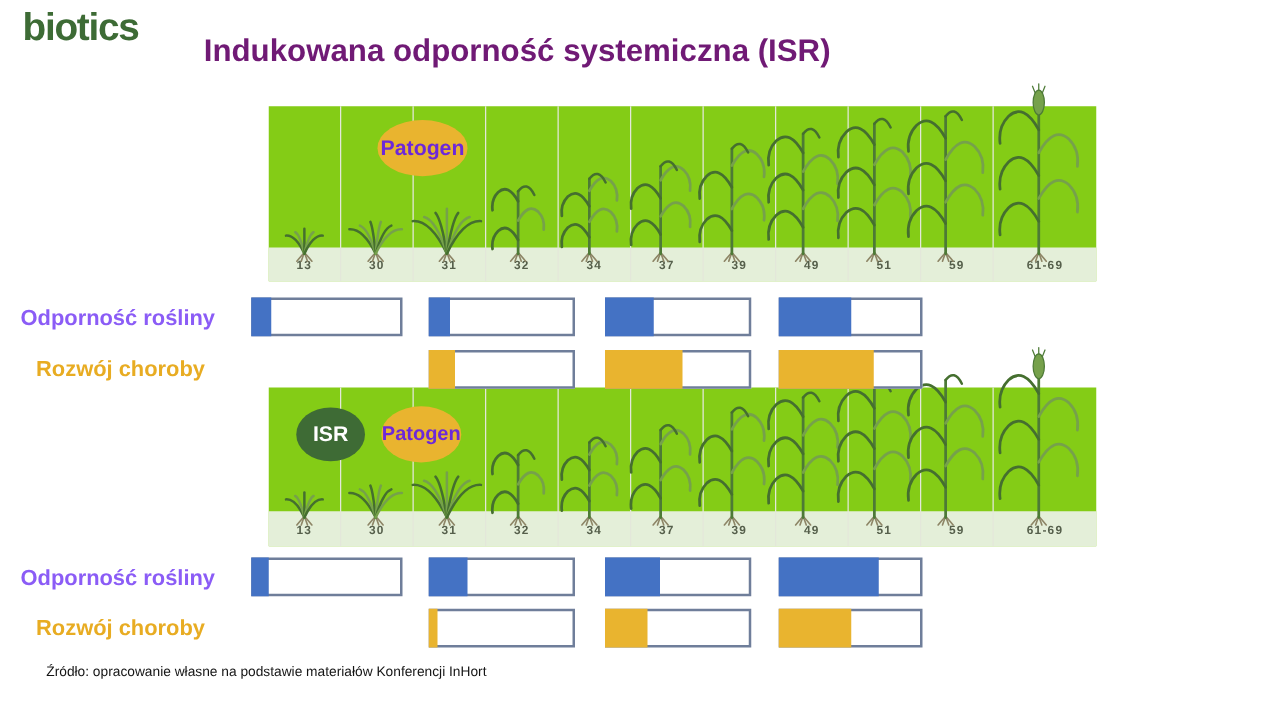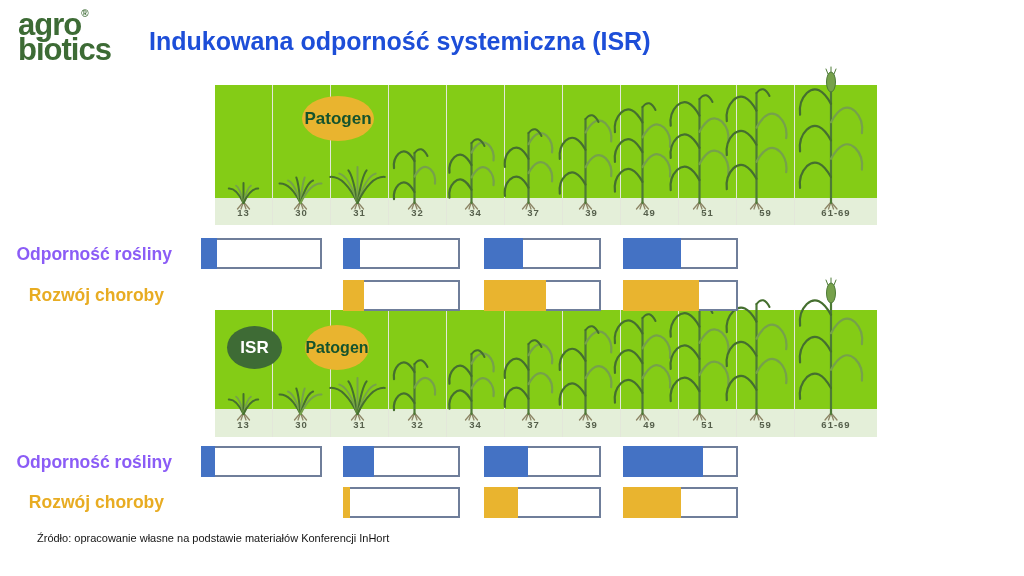--- a/index.html
+++ b/index.html
@@ -6,37 +6,37 @@
   body{width:1024px;height:576px;position:relative;overflow:hidden;
        font-family:"Liberation Sans", sans-serif;}
   .abs{position:absolute;}
 
   
   .logo{left:18px;top:10px;line-height:0.80;color:#3d6b35;font-weight:bold;
         font-size:31px;letter-spacing:-1px;}
   .logo sup{font-size:10px;letter-spacing:0;vertical-align:18px;}
 
   
-  .title{left:149px;top:27px;font-size:25px;font-weight:bold;color:#1d4ed8;}
+  .title{left:163px;top:27px;font-size:25px;font-weight:bold;color:#701a75;}
 
   
   .panel{background:#84cc16;}
   .band{position:absolute;left:0;right:0;bottom:0;background:#e4efd9;}
   .cells{position:absolute;inset:0;display:flex;}
   .cell{flex:0 0 57px;border-left:1px solid #e3e7da;position:relative;}
   .cell:first-child{border-left:none;}
   .cell.wide{flex:1 1 auto;}
   .stage-num{position:absolute;left:0;right:0;bottom:7px;text-align:center;
              font-size:9.5px;font-weight:bold;color:#555f4b;letter-spacing:1px;}
   svg.plants{position:absolute;left:0;overflow:visible;pointer-events:none;}
 
   
   .badge{border-radius:50%;display:flex;align-items:center;justify-content:center;
          font-weight:bold;z-index:5;}
-  .badge.yellow{background:#e9b42f;color:#14532d;}
+  .badge.yellow{background:#e9b42f;color:#6d28d9;}
   .badge.green{background:#3e6b35;color:#fff;}
 
   
   .row-label{width:172px;text-align:right;font-size:17.5px;font-weight:bold;}
   .row-label.blue{color:#8b5cf6;}
   .row-label.yellow{color:#e8ac22;}
 
   
   .bar{position:absolute;height:31px;background:#fff;border:2px solid #6f7e9a;
        box-sizing:border-box;}
@@ -44,21 +44,20 @@
   .fill.blue{background:#4472c4;}
   .fill.yellow{background:#e9b42f;}
 
   
   .source{left:37px;top:532px;font-size:11px;color:#141414;}
 </style>
 </head>
 <body>
 
 <div class="abs logo">
-  <div><span>agro</span><sup>®</sup></div>
   <div>biotics</div>
 </div>
 
 <div class="abs title">Indukowana odporność systemiczna (ISR)</div>
 
 <div class="abs panel" id="panel0" style="left:215px;top:85px;width:662px;height:140px;">
   <div class="band" style="height:27px;"></div>
   <div class="cells">
       <div class="cell">
         <div class="stage-num">13</div>
@@ -363,21 +362,21 @@
       <path d="M616,49.17 q12.08,-21.744 24.16,-10.872 q8.456,8.456 6.764800000000001,21.744" stroke="#76a14b" stroke-width="2.2" fill="none" stroke-linecap="round"></path>
       <path d="M616,30.88000000000001 q-12.08,-21.744 -24.16,-10.872 q-8.456,8.456 -6.764800000000001,21.744" stroke="#456f2f" stroke-width="2.2" fill="none" stroke-linecap="round"></path>
       <ellipse cx="616" cy="9" rx="4.5" ry="10" fill="#76a14b" stroke="#4d7a36"></ellipse>
       <path d="M613,1 l-2,-5 M616,-1 l0,-5 M619,1 l2,-5" stroke="#4d7a36" stroke-width="1" fill="none" stroke-linecap="round"></path>
     </svg>
 </div>
 
 <div class="abs badge yellow" style="left:302px;top:96px;width:72px;height:45px;font-size:17px;">
   <span>Patogen</span>
 </div>
-<div class="abs badge green" style="left:227px;top:326px;width:55px;height:43px;font-size:17px;">
+<div class="abs badge green" style="left:237px;top:326px;width:55px;height:43px;font-size:17px;">
   <span>ISR</span>
 </div>
 <div class="abs badge yellow" style="left:305px;top:325px;width:64px;height:45px;font-size:16px;">
   <span>Patogen</span>
 </div>
 
 <div class="abs row-label blue" style="left:0;top:244px;">Odporność rośliny</div>
 <div class="abs row-label yellow" style="left:-8px;top:285px;">Rozwój choroby</div>
 <div class="abs row-label blue" style="left:0;top:452px;">Odporność rośliny</div>
 <div class="abs row-label yellow" style="left:-8px;top:492px;">Rozwój choroby</div>

